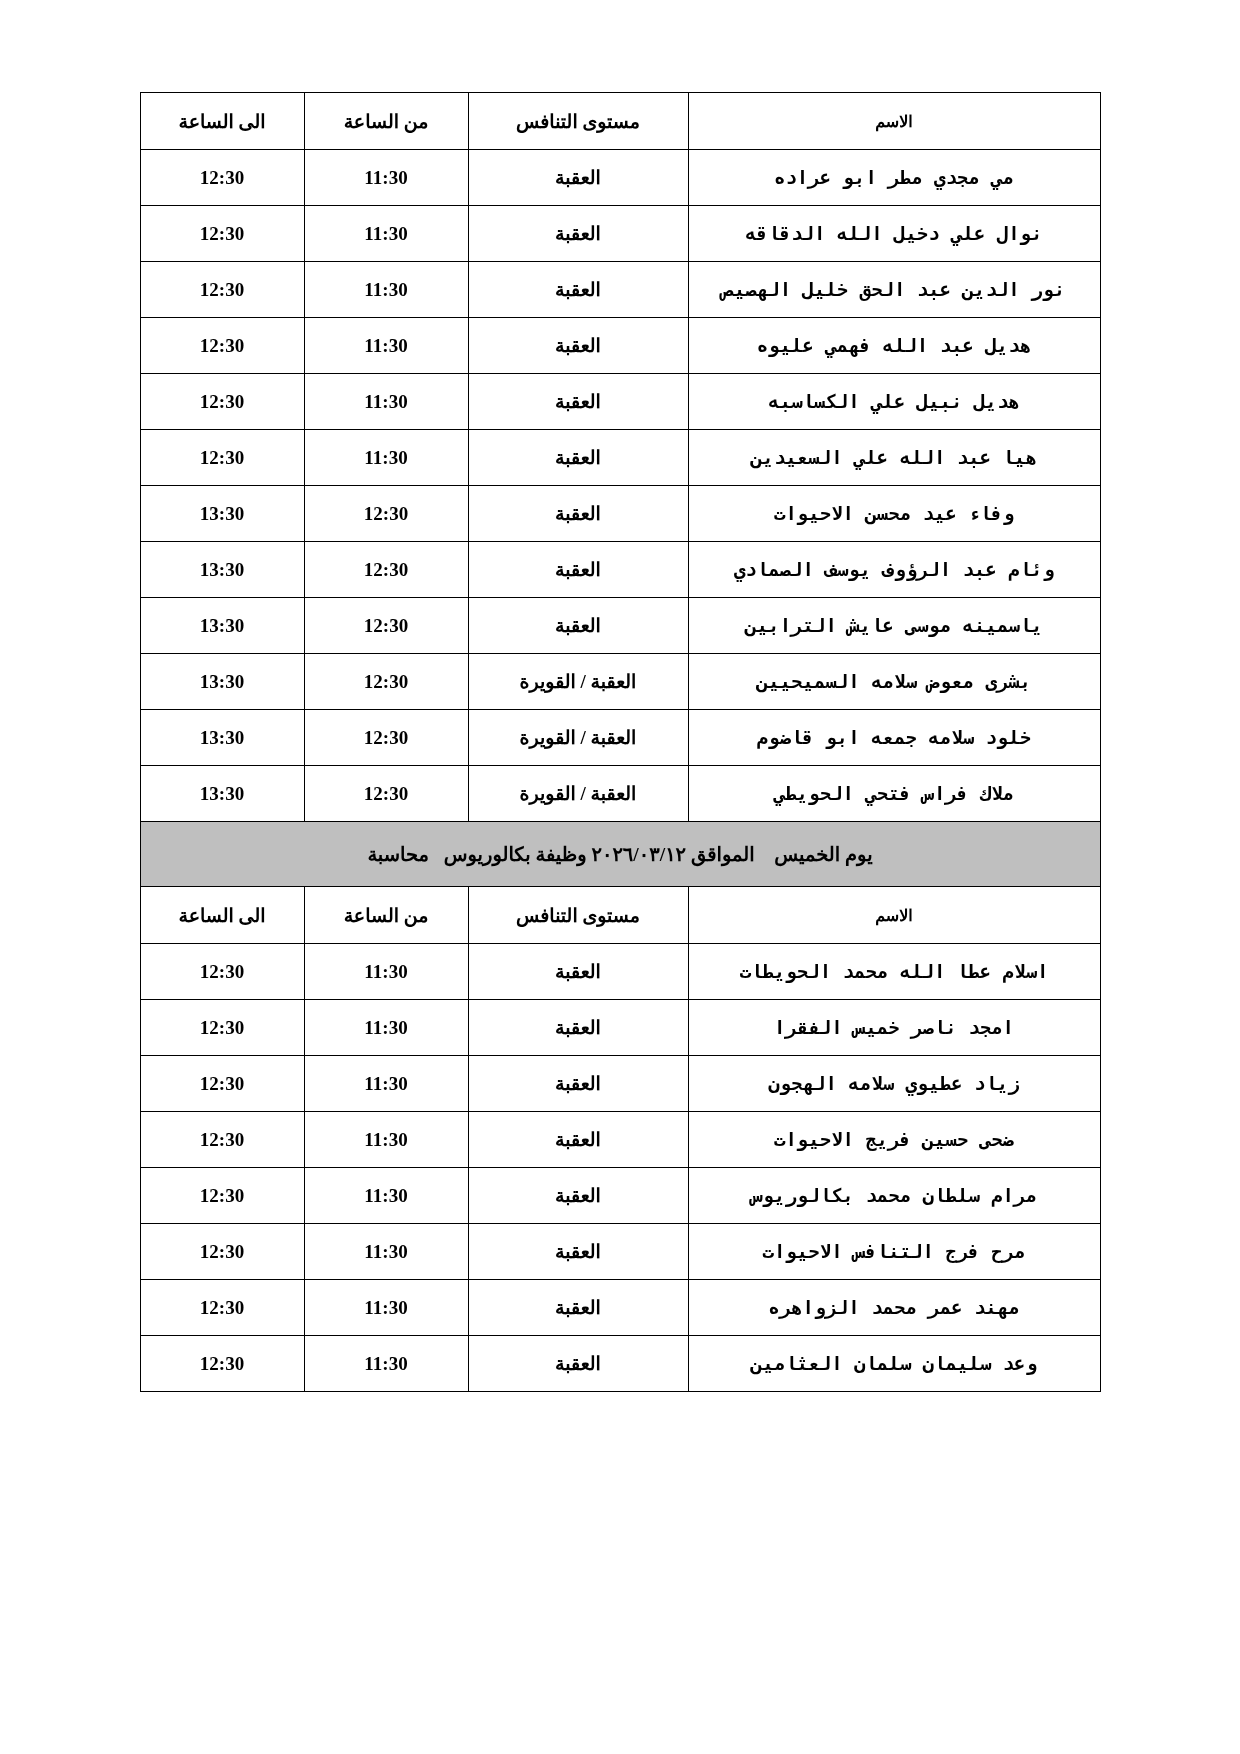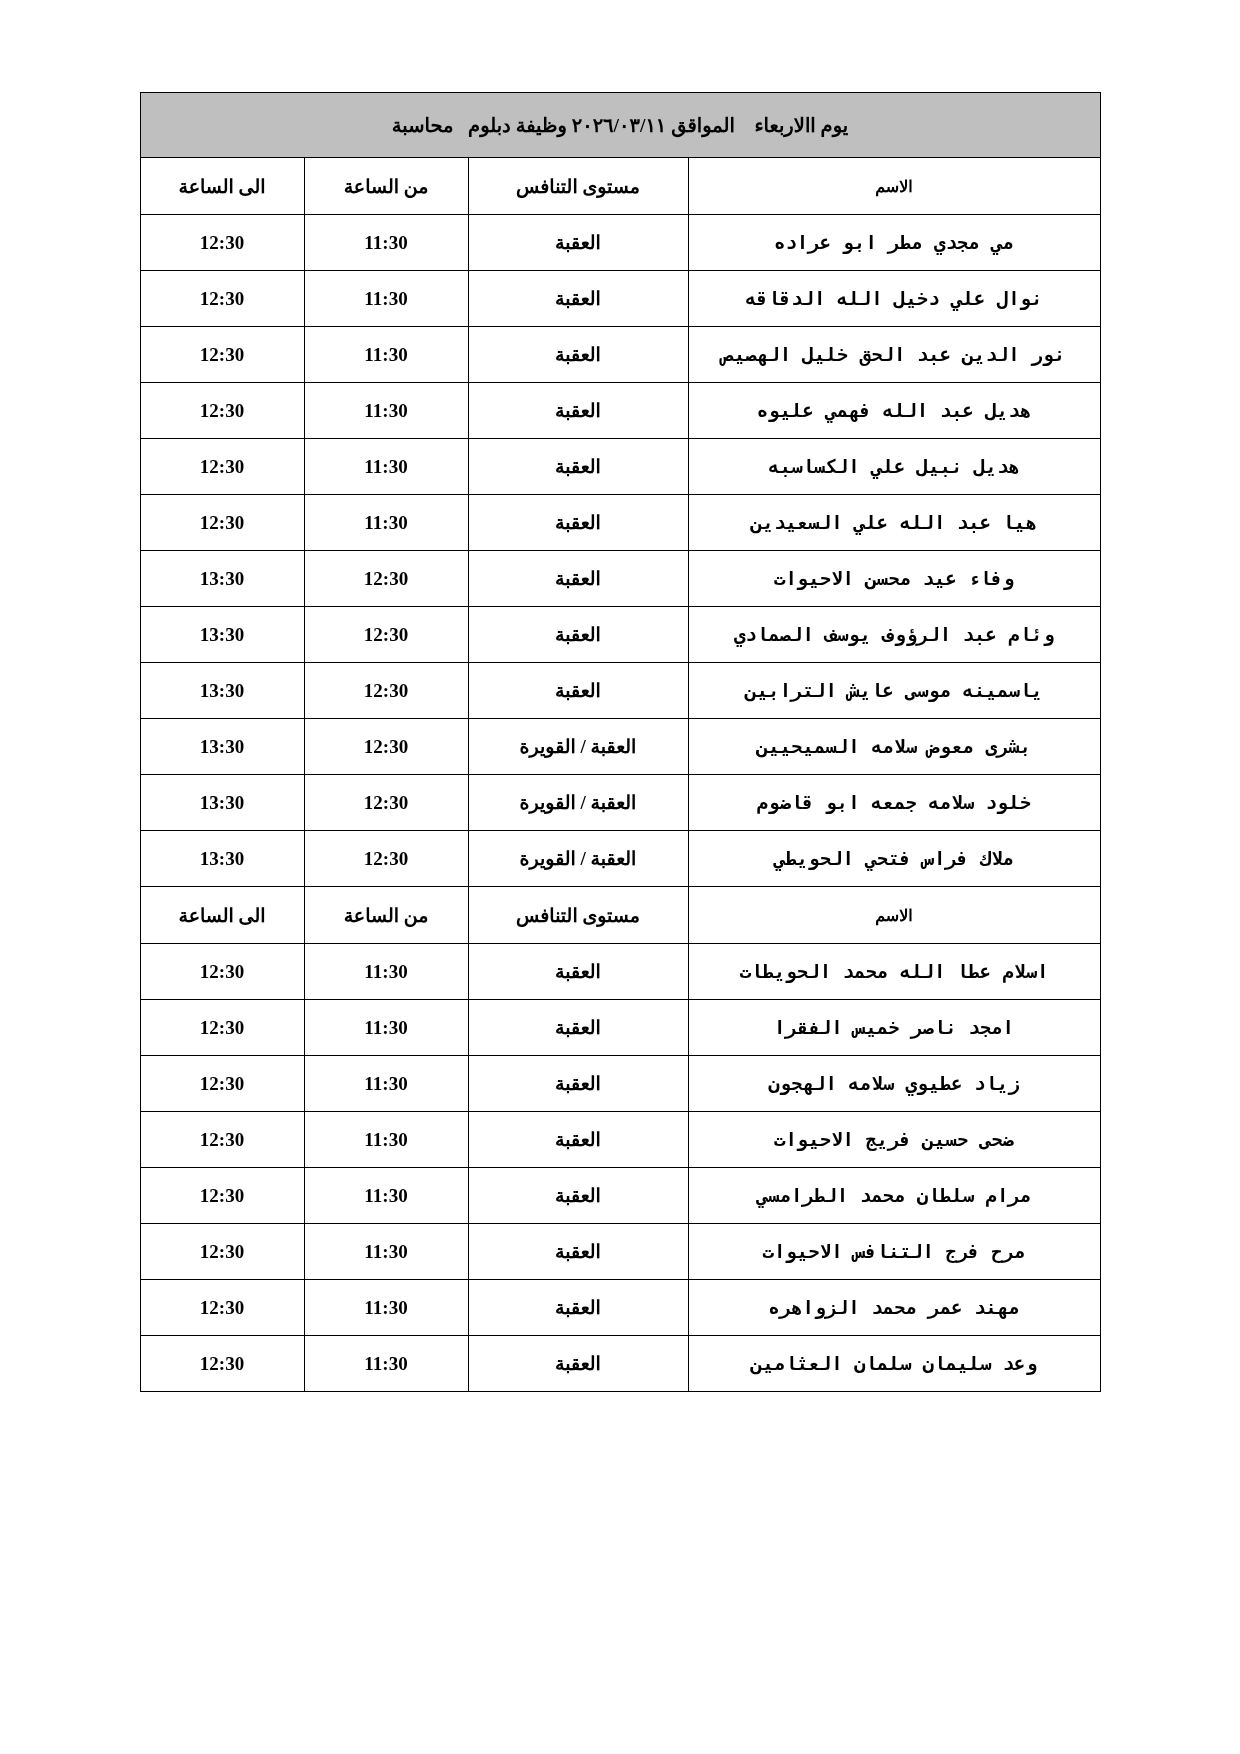--- a/index.html
+++ b/index.html
@@ -84,109 +84,109 @@
 <div class="page">
   <table class="doc-table">
     <colgroup>
       <col class="c-name">
         <col class="c-level">
         <col class="c-from">
         <col class="c-to">
     </colgroup>
     <tbody id="table-body">
         <tr>
+          <td class="col-head name-head">الاسم</td>
+          <td class="col-head ">مستوى التنافس</td>
+          <td class="col-head ">من الساعة</td>
+          <td class="col-head ">الى الساعة</td>
+        </tr>
+        <tr class="data-row">
+          <td class="cell-name">مي مجدي مطر ابو عراده</td>
+          <td class="cell-level">العقبة</td>
+          <td class="cell-time">11:30</td>
+          <td class="cell-time">12:30</td>
+        </tr>
+        <tr class="data-row">
+          <td class="cell-name">نوال علي دخيل الله الدقاقه</td>
+          <td class="cell-level">العقبة</td>
+          <td class="cell-time">11:30</td>
+          <td class="cell-time">12:30</td>
+        </tr>
+        <tr class="data-row">
+          <td class="cell-name">نور الدين عبد الحق خليل الهصيص</td>
+          <td class="cell-level">العقبة</td>
+          <td class="cell-time">11:30</td>
+          <td class="cell-time">12:30</td>
+        </tr>
+        <tr class="data-row">
+          <td class="cell-name">هديل عبد الله فهمي عليوه</td>
+          <td class="cell-level">العقبة</td>
+          <td class="cell-time">11:30</td>
+          <td class="cell-time">12:30</td>
+        </tr>
+        <tr class="data-row">
+          <td class="cell-name">هديل نبيل علي الكساسبه</td>
+          <td class="cell-level">العقبة</td>
+          <td class="cell-time">11:30</td>
+          <td class="cell-time">12:30</td>
+        </tr>
+        <tr class="data-row">
+          <td class="cell-name">هيا عبد الله علي السعيدين</td>
+          <td class="cell-level">العقبة</td>
+          <td class="cell-time">11:30</td>
+          <td class="cell-time">12:30</td>
+        </tr>
+        <tr class="data-row">
+          <td class="cell-name">وفاء عيد محسن الاحيوات</td>
+          <td class="cell-level">العقبة</td>
+          <td class="cell-time">12:30</td>
+          <td class="cell-time">13:30</td>
+        </tr>
+        <tr class="data-row">
+          <td class="cell-name">وئام عبد الرؤوف يوسف الصمادي</td>
+          <td class="cell-level">العقبة</td>
+          <td class="cell-time">12:30</td>
+          <td class="cell-time">13:30</td>
+        </tr>
+        <tr class="data-row">
+          <td class="cell-name">ياسمينه موسى عايش الترابين</td>
+          <td class="cell-level">العقبة</td>
+          <td class="cell-time">12:30</td>
+          <td class="cell-time">13:30</td>
+        </tr>
+        <tr class="data-row">
+          <td class="cell-name">بشرى معوض سلامه السميحيين</td>
+          <td class="cell-level">العقبة / القويرة</td>
+          <td class="cell-time">12:30</td>
+          <td class="cell-time">13:30</td>
+        </tr>
+        <tr class="data-row">
+          <td class="cell-name">خلود سلامه جمعه ابو قاضوم</td>
+          <td class="cell-level">العقبة / القويرة</td>
+          <td class="cell-time">12:30</td>
+          <td class="cell-time">13:30</td>
+        </tr>
+        <tr class="data-row">
+          <td class="cell-name">ملاك فراس فتحي الحويطي</td>
+          <td class="cell-level">العقبة / القويرة</td>
+          <td class="cell-time">12:30</td>
+          <td class="cell-time">13:30</td>
+        </tr>
+        <tr>
           <td class="section-banner" colspan="4">
-            <span class="banner-inner">يوم االاربعاء    المواقق ٢٠٢٦/٠٣/١١ وظيفة دبلوم   محاسبة</span>
+            <span class="banner-inner">يوم الخميس    المواقق ٢٠٢٦/٠٣/١٢ وظيفة بكالوريوس   محاسبة</span>
           </td>
         </tr>
         <tr>
           <td class="col-head name-head">الاسم</td>
           <td class="col-head ">مستوى التنافس</td>
           <td class="col-head ">من الساعة</td>
           <td class="col-head ">الى الساعة</td>
         </tr>
         <tr class="data-row">
-          <td class="cell-name">مي مجدي مطر ابو عراده</td>
-          <td class="cell-level">العقبة</td>
-          <td class="cell-time">11:30</td>
-          <td class="cell-time">12:30</td>
-        </tr>
-        <tr class="data-row">
-          <td class="cell-name">نوال علي دخيل الله الدقاقه</td>
-          <td class="cell-level">العقبة</td>
-          <td class="cell-time">11:30</td>
-          <td class="cell-time">12:30</td>
-        </tr>
-        <tr class="data-row">
-          <td class="cell-name">نور الدين عبد الحق خليل الهصيص</td>
-          <td class="cell-level">العقبة</td>
-          <td class="cell-time">11:30</td>
-          <td class="cell-time">12:30</td>
-        </tr>
-        <tr class="data-row">
-          <td class="cell-name">هديل عبد الله فهمي عليوه</td>
-          <td class="cell-level">العقبة</td>
-          <td class="cell-time">11:30</td>
-          <td class="cell-time">12:30</td>
-        </tr>
-        <tr class="data-row">
-          <td class="cell-name">هديل نبيل علي الكساسبه</td>
-          <td class="cell-level">العقبة</td>
-          <td class="cell-time">11:30</td>
-          <td class="cell-time">12:30</td>
-        </tr>
-        <tr class="data-row">
-          <td class="cell-name">هيا عبد الله علي السعيدين</td>
-          <td class="cell-level">العقبة</td>
-          <td class="cell-time">11:30</td>
-          <td class="cell-time">12:30</td>
-        </tr>
-        <tr class="data-row">
-          <td class="cell-name">وفاء عيد محسن الاحيوات</td>
-          <td class="cell-level">العقبة</td>
-          <td class="cell-time">12:30</td>
-          <td class="cell-time">13:30</td>
-        </tr>
-        <tr class="data-row">
-          <td class="cell-name">وئام عبد الرؤوف يوسف الصمادي</td>
-          <td class="cell-level">العقبة</td>
-          <td class="cell-time">12:30</td>
-          <td class="cell-time">13:30</td>
-        </tr>
-        <tr class="data-row">
-          <td class="cell-name">ياسمينه موسى عايش الترابين</td>
-          <td class="cell-level">العقبة</td>
-          <td class="cell-time">12:30</td>
-          <td class="cell-time">13:30</td>
-        </tr>
-        <tr class="data-row">
-          <td class="cell-name">بشرى معوض سلامه السميحيين</td>
-          <td class="cell-level">العقبة / القويرة</td>
-          <td class="cell-time">12:30</td>
-          <td class="cell-time">13:30</td>
-        </tr>
-        <tr class="data-row">
-          <td class="cell-name">خلود سلامه جمعه ابو قاضوم</td>
-          <td class="cell-level">العقبة / القويرة</td>
-          <td class="cell-time">12:30</td>
-          <td class="cell-time">13:30</td>
-        </tr>
-        <tr class="data-row">
-          <td class="cell-name">ملاك فراس فتحي الحويطي</td>
-          <td class="cell-level">العقبة / القويرة</td>
-          <td class="cell-time">12:30</td>
-          <td class="cell-time">13:30</td>
-        </tr>
-        <tr>
-          <td class="col-head name-head">الاسم</td>
-          <td class="col-head ">مستوى التنافس</td>
-          <td class="col-head ">من الساعة</td>
-          <td class="col-head ">الى الساعة</td>
-        </tr>
-        <tr class="data-row">
           <td class="cell-name">اسلام عطا الله محمد الحويطات</td>
           <td class="cell-level">العقبة</td>
           <td class="cell-time">11:30</td>
           <td class="cell-time">12:30</td>
         </tr>
         <tr class="data-row">
           <td class="cell-name">امجد ناصر خميس الفقرا</td>
           <td class="cell-level">العقبة</td>
           <td class="cell-time">11:30</td>
           <td class="cell-time">12:30</td>
@@ -197,21 +197,21 @@
           <td class="cell-time">11:30</td>
           <td class="cell-time">12:30</td>
         </tr>
         <tr class="data-row">
           <td class="cell-name">ضحى حسين فريج الاحيوات</td>
           <td class="cell-level">العقبة</td>
           <td class="cell-time">11:30</td>
           <td class="cell-time">12:30</td>
         </tr>
         <tr class="data-row">
-          <td class="cell-name">مرام سلطان محمد الطرامسي</td>
+          <td class="cell-name">مرام سلطان محمد بكالوريوس</td>
           <td class="cell-level">العقبة</td>
           <td class="cell-time">11:30</td>
           <td class="cell-time">12:30</td>
         </tr>
         <tr class="data-row">
           <td class="cell-name">مرح فرج التنافس الاحيوات</td>
           <td class="cell-level">العقبة</td>
           <td class="cell-time">11:30</td>
           <td class="cell-time">12:30</td>
         </tr>

